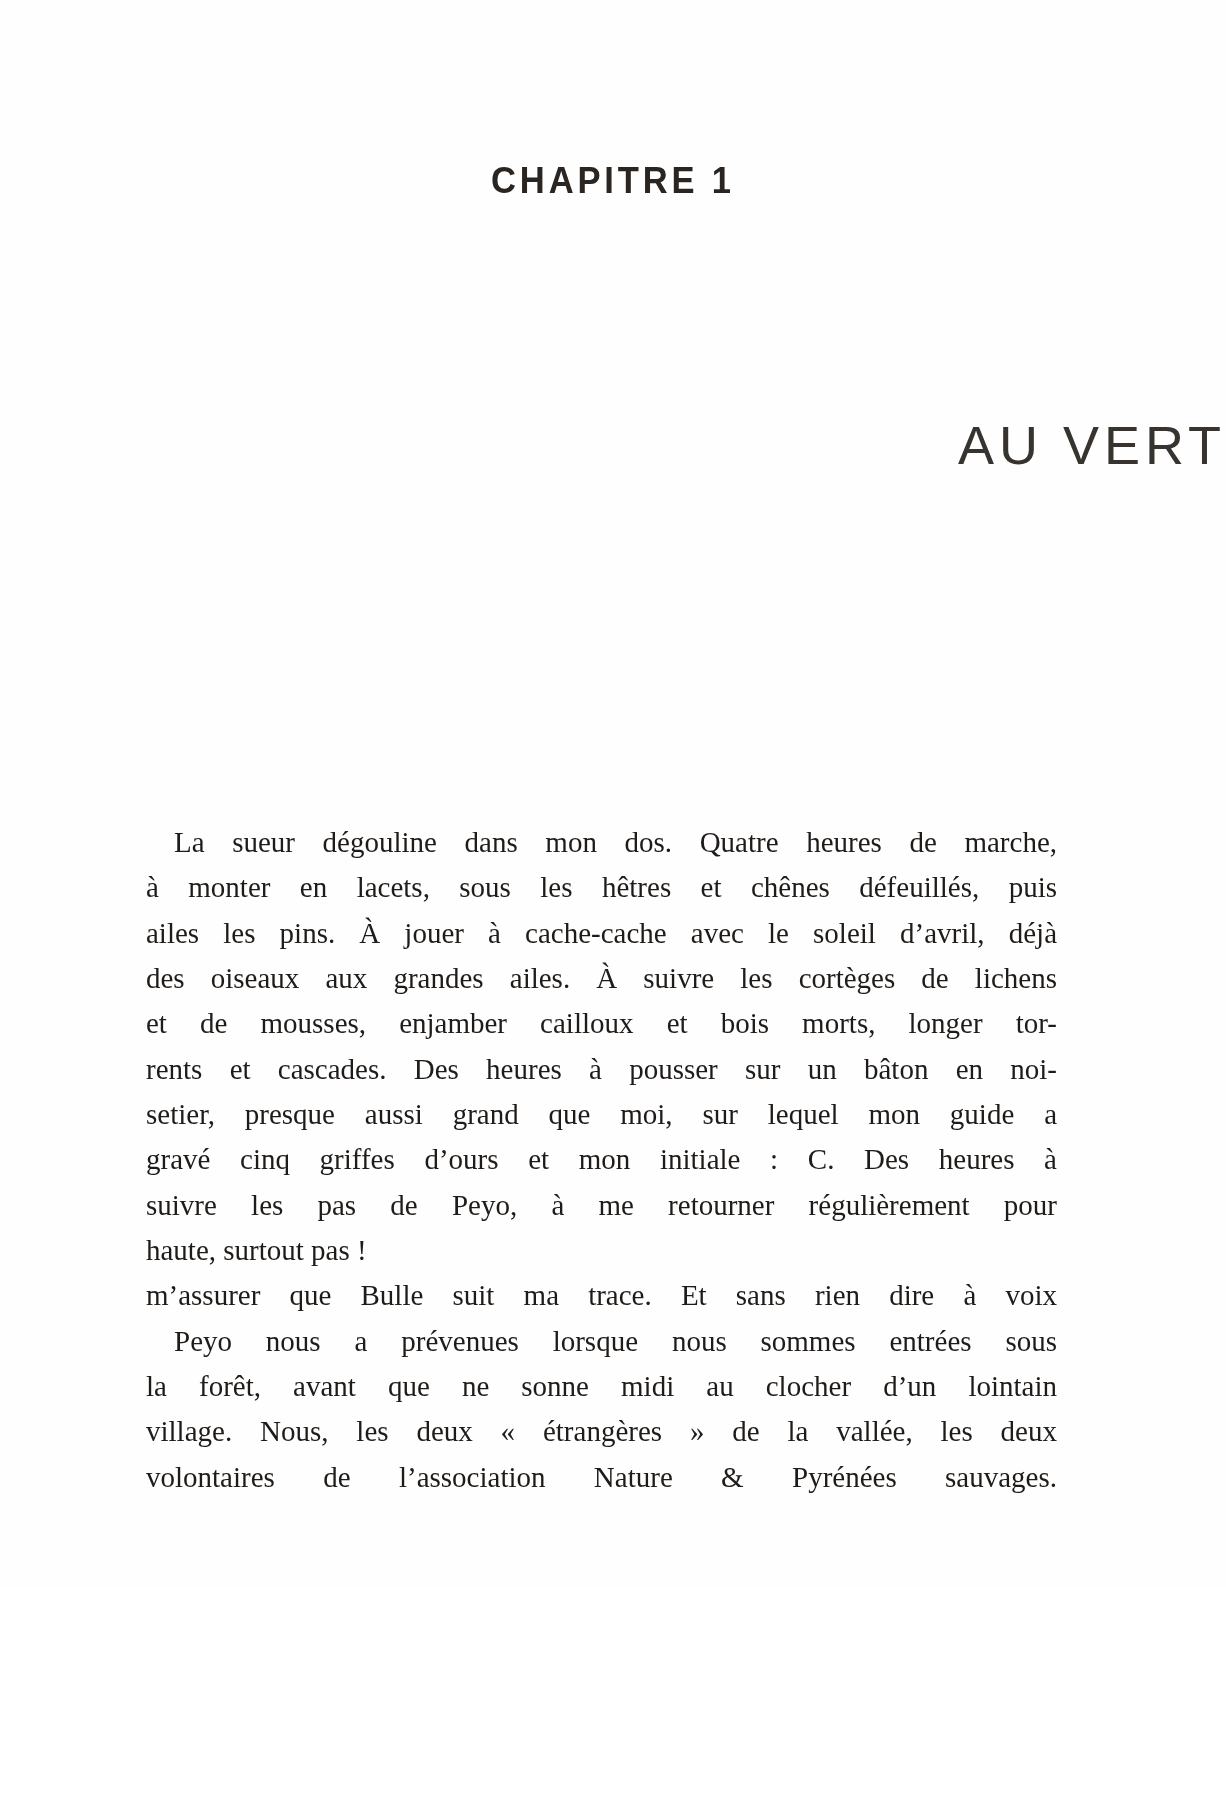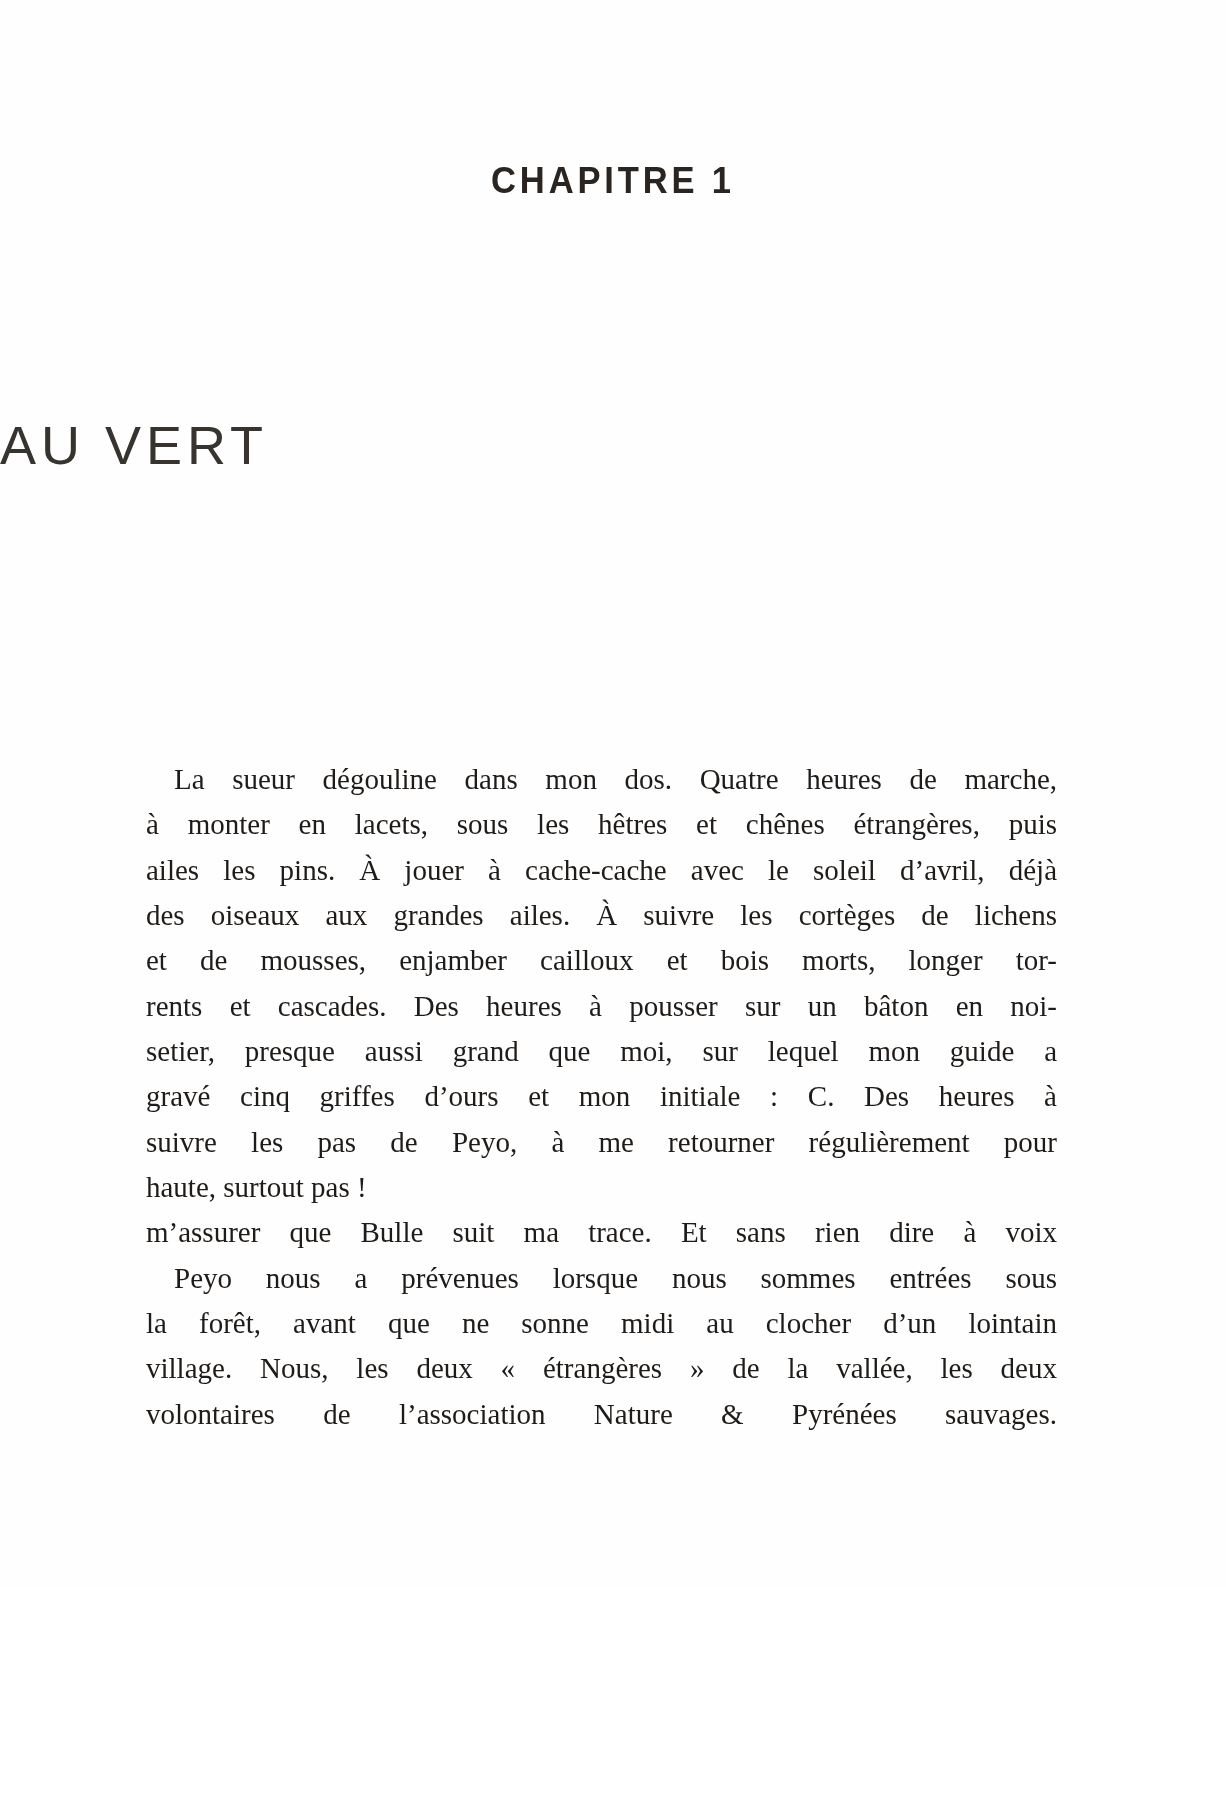--- a/index.html
+++ b/index.html
@@ -25,31 +25,31 @@
     font-size: 36px;
     letter-spacing: 4px;
     color: var(--heading, #2b2521);
     transform: scaleX(0.96);
   }
   .chapter-title {
     position: absolute;
     top: 414px;
     left: 0;
     right: 0;
-    text-align: left;
+    text-align: right;
     font-family: "Liberation Sans", sans-serif;
     font-weight: 200;
     font-size: 54px;
     letter-spacing: 5px;
     color: var(--title, #37332f);
   }
   .body-text {
     position: absolute;
     left: 146px;
-    top: 757px;
+    top: 820px;
     width: 911px;
     font-family: "Liberation Serif", serif;
     font-size: 29px;
     line-height: 45.35px;
     color: var(--text, #1f1b18);
   }
   .body-line {
     text-align: justify;
     text-align-last: justify;
     white-space: nowrap;
@@ -76,21 +76,21 @@
 <body>
 
 <div class="book-page">
 
   <div class="chapter-label">CHAPITRE 1</div>
 
   <div class="chapter-title">AU VERT</div>
 
   <div class="body-text">
     <div class="body-line indent">La sueur dégouline dans mon dos. Quatre heures de marche,</div>
-    <div class="body-line">à monter en lacets, sous les hêtres et chênes étrangères, puis</div>
+    <div class="body-line">à monter en lacets, sous les hêtres et chênes défeuillés, puis</div>
     <div class="body-line">ailes les pins. À jouer à cache-cache avec le soleil d’avril, déjà</div>
     <div class="body-line">des oiseaux aux grandes ailes. À suivre les cortèges de lichens</div>
     <div class="body-line">et de mousses, enjamber cailloux et bois morts, longer tor-</div>
     <div class="body-line">rents et cascades. Des heures à pousser sur un bâton en noi-</div>
     <div class="body-line">setier, presque aussi grand que moi, sur lequel mon guide a</div>
     <div class="body-line">gravé cinq griffes d’ours et mon initiale : C. Des heures à</div>
     <div class="body-line">suivre les pas de Peyo, à me retourner régulièrement pour</div>
     <div class="body-line para-end">haute, surtout pas !</div>
     <div class="body-line">m’assurer que Bulle suit ma trace. Et sans rien dire à voix</div>
     <div class="body-line indent">Peyo nous a prévenues lorsque nous sommes entrées sous</div>

